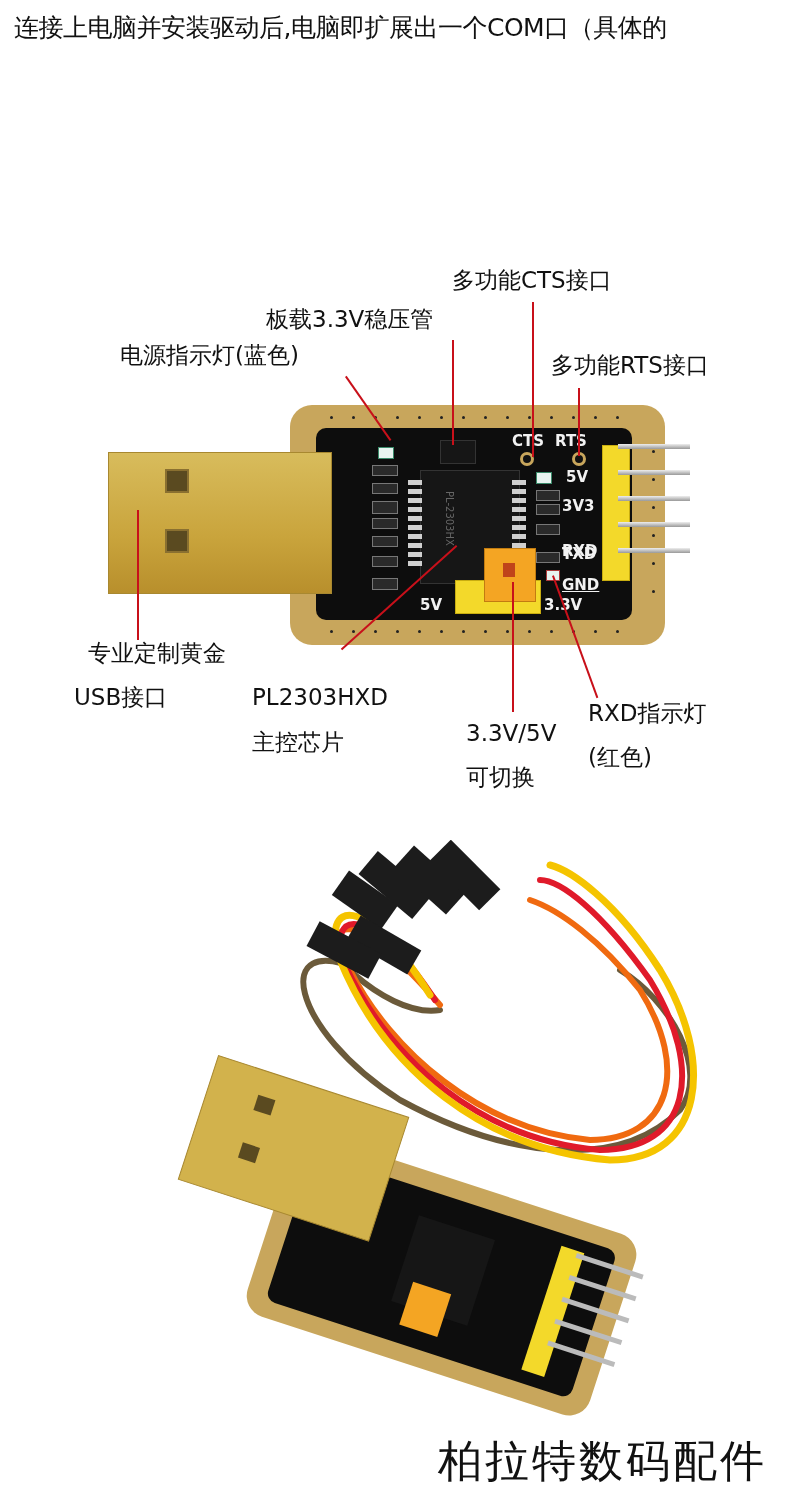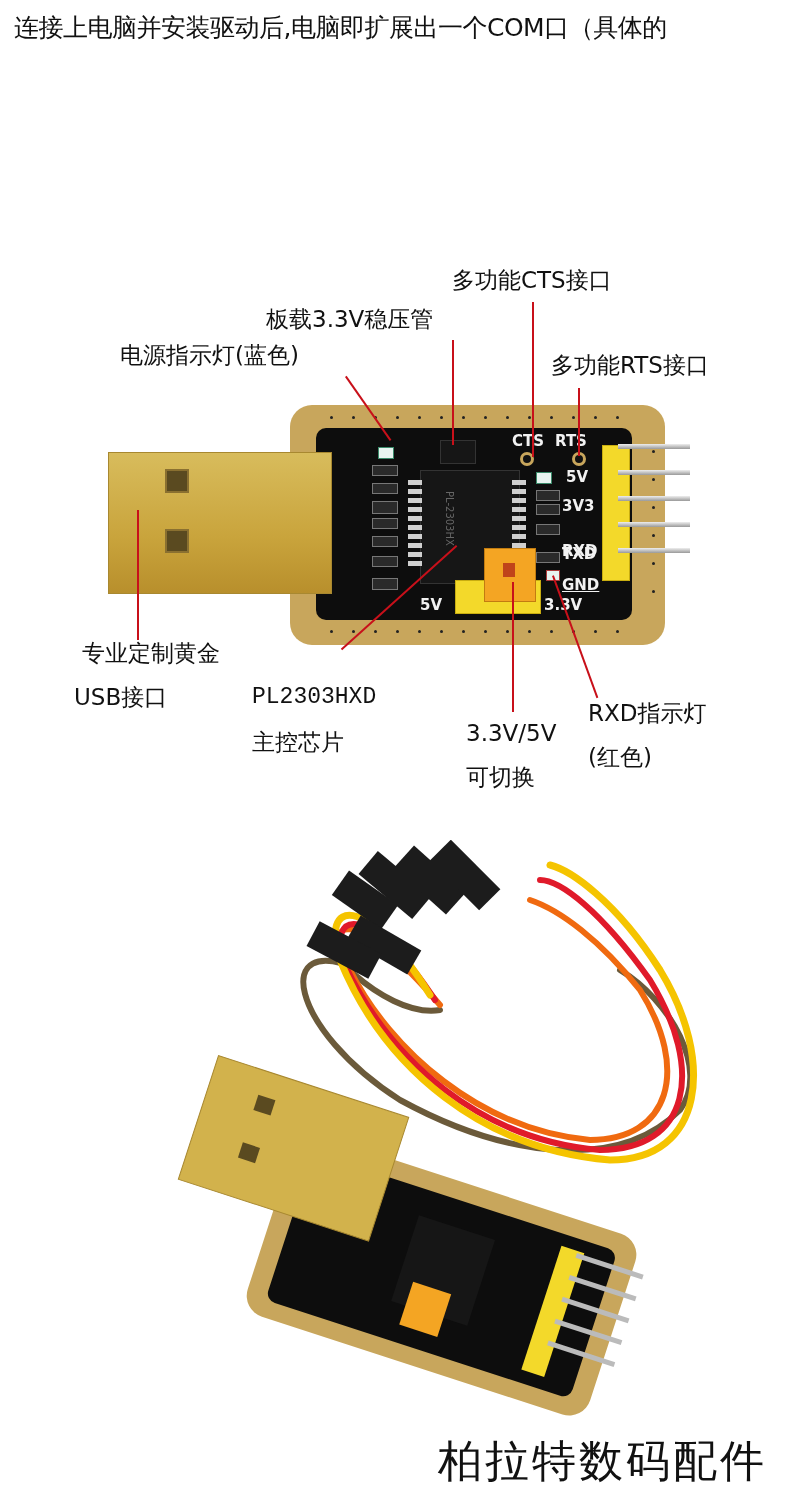--- a/index.html
+++ b/index.html
@@ -33,23 +33,23 @@
 
 <div class="intro">
   <p>连接上电脑并安装驱动后,电脑即扩展出一个COM口（具体的</p>
 </div>
 
 <div class="lbl" style="left:452px;top:265px;">多功能CTS接口</div>
 <div class="lbl" style="left:266px;top:304px;">板载3.3V稳压管</div>
 <div class="lbl" style="left:120px;top:340px;">电源指示灯(蓝色)</div>
 <div class="lbl" style="left:551px;top:350px;">多功能RTS接口</div>
 
-<div class="lbl" style="left:82px;top:638px;">专业定制黄金</div>
+<div class="lbl" style="left:88px;top:638px;">专业定制黄金</div>
 <div class="lbl" style="left:74px;top:682px;">USB接口</div>
-<div class="lbl" style="left:252px;top:682px;font-family:Liberation Mono, monospace;">PL2303HXD</div>
+<div class="lbl" style="left:252px;top:682px;">PL2303HXD</div>
 <div class="lbl" style="left:252px;top:728px;font-family:Liberation Serif, serif;">主控芯片</div>
 <div class="lbl" style="left:466px;top:718px;">3.3V/5V</div>
 <div class="lbl" style="left:466px;top:762px;">可切换</div>
 <div class="lbl" style="left:588px;top:698px;text-align:center;">RXD指示灯</div>
 <div class="lbl" style="left:588px;top:742px;">(红色)</div>
 
 <div>
   <div class="pcb" style="left:290px;top:405px;width:375px;height:240px;"></div>
   <div class="pcb-inner" style="left:316px;top:428px;width:316px;height:192px;"></div>
 

